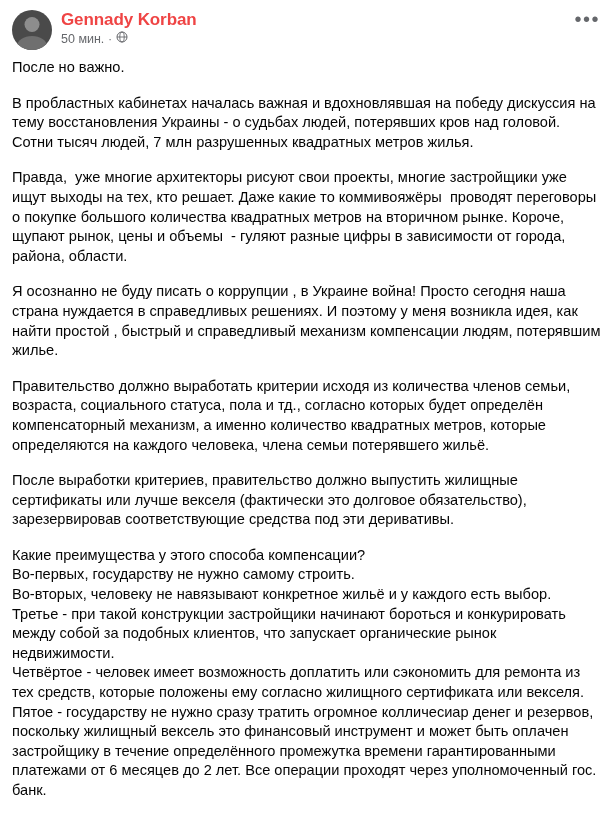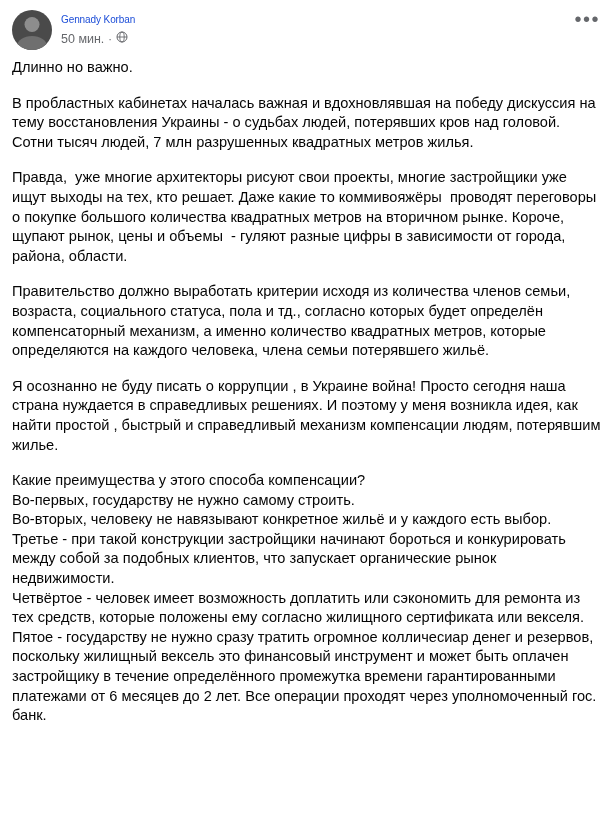--- a/index.html
+++ b/index.html
@@ -55,23 +55,23 @@
     background: #6f6f6f;
   }
   .header-text {
     margin-left: 9px;
     display: flex;
     flex-direction: column;
     justify-content: center;
     padding-top: 1px;
   }
   .author-name {
-    font-size: 10px;
-    font-weight: normal;
-    color: #1d4ed8;
+    font-size: 17px;
+    font-weight: bold;
+    color: #ef4444;
     line-height: 18px;
     letter-spacing: -0.1px;
   }
   .meta-line {
     display: flex;
     align-items: flex-start;
     font-size: 12.5px;
     color: #65676b;
     line-height: 16px;
     margin-top: 2px;
@@ -132,25 +132,26 @@
             <ellipse cx="6" cy="6" rx="2.2" ry="5" fill="none" stroke="#65676b" stroke-width="0.9"></ellipse>
             <line x1="1" y1="6" x2="11" y2="6" stroke="#65676b" stroke-width="0.9"></line>
           </svg>
         </span>
       </div>
     </div>
     <div class="more-btn">•••</div>
   </div>
 
   <div class="post-body">
-    <p class="para">Длинно но важно.</p>
+    <p class="para">После но важно.</p>
     <p class="para">В пробластных кабинетах началась важная и вдохновлявшая на победу дискуссия на тему восстановления Украины - о судьбах людей, потерявших кров над головой. Сотни тысяч людей, 7 млн разрушенных квадратных метров жилья.</p>
     <p class="para">Правда,  уже многие архитекторы рисуют свои проекты, многие застройщики уже ищут выходы на тех, кто решает. Даже какие то коммивояжёры  проводят переговоры о покупке большого количества квадратных метров на вторичном рынке. Короче, щупают рынок, цены и объемы  - гуляют разные цифры в зависимости от города, района, области.</p>
+    <p class="para">Я осознанно не буду писать о коррупции , в Украине война! Просто сегодня наша страна нуждается в справедливых решениях. И поэтому у меня возникла идея, как найти простой , быстрый и справедливый механизм компенсации людям, потерявшим жилье.</p>
     <p class="para">Правительство должно выработать критерии исходя из количества членов семьи, возраста, социального статуса, пола и тд., согласно которых будет определён компенсаторный механизм, а именно количество квадратных метров, которые определяются на каждого человека, члена семьи потерявшего жильё.</p>
-    <p class="para">Я осознанно не буду писать о коррупции , в Украине война! Просто сегодня наша страна нуждается в справедливых решениях. И поэтому у меня возникла идея, как найти простой , быстрый и справедливый механизм компенсации людям, потерявшим жилье.</p>
+    <p class="para">После выработки критериев, правительство должно выпустить жилищные сертификаты или лучше векселя (фактически это долговое обязательство), зарезервировав соответствующие средства под эти деривативы.</p>
     <p class="para">Какие преимущества у этого способа компенсации?
 Во-первых, государству не нужно самому строить.
 Во-вторых, человеку не навязывают конкретное жильё и у каждого есть выбор.
 Третье - при такой конструкции застройщики начинают бороться и конкурировать между собой за подобных клиентов, что запускает органические рынок недвижимости.
 Четвёртое - человек имеет возможность доплатить или сэкономить для ремонта из тех средств, которые положены ему согласно жилищного сертификата или векселя.
 Пятое - государству не нужно сразу тратить огромное колличесиар денег и резервов, поскольку жилищный вексель это финансовый инструмент и может быть оплачен застройщику в течение определённого промежутка времени гарантированными платежами от 6 месяцев до 2 лет. Все операции проходят через уполномоченный гос. банк.</p>
 
   </div>
 
 </div>

